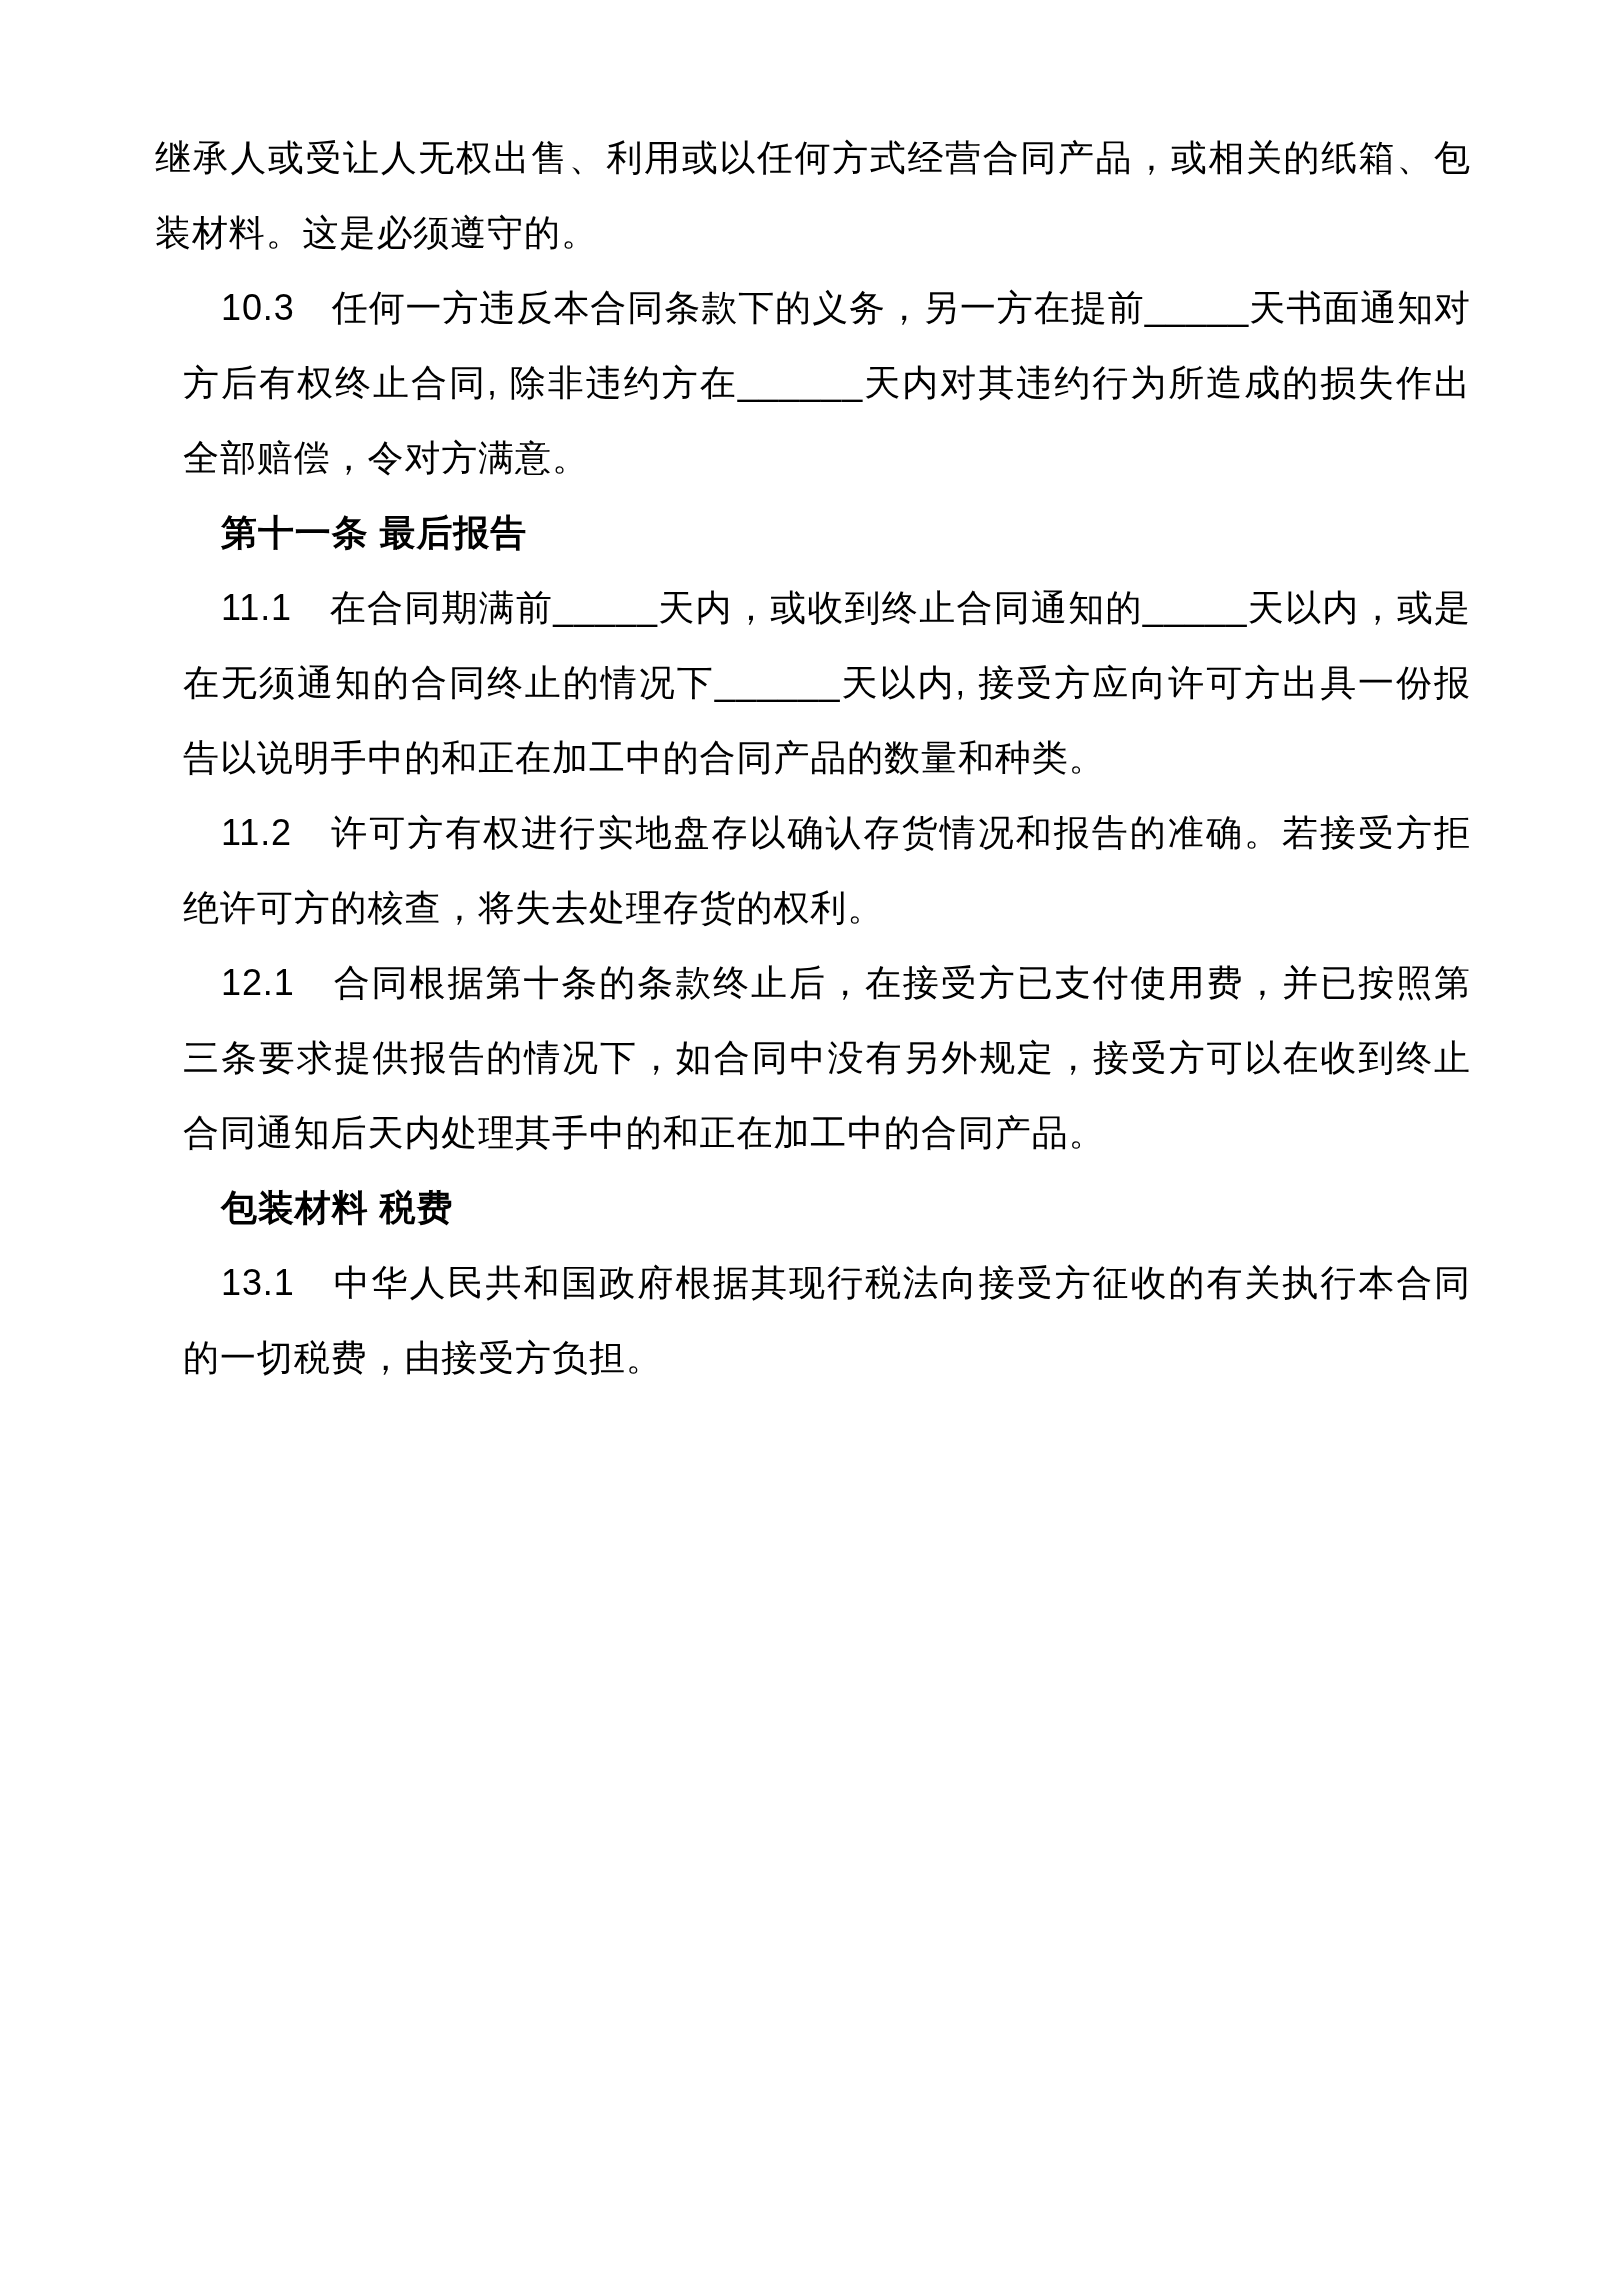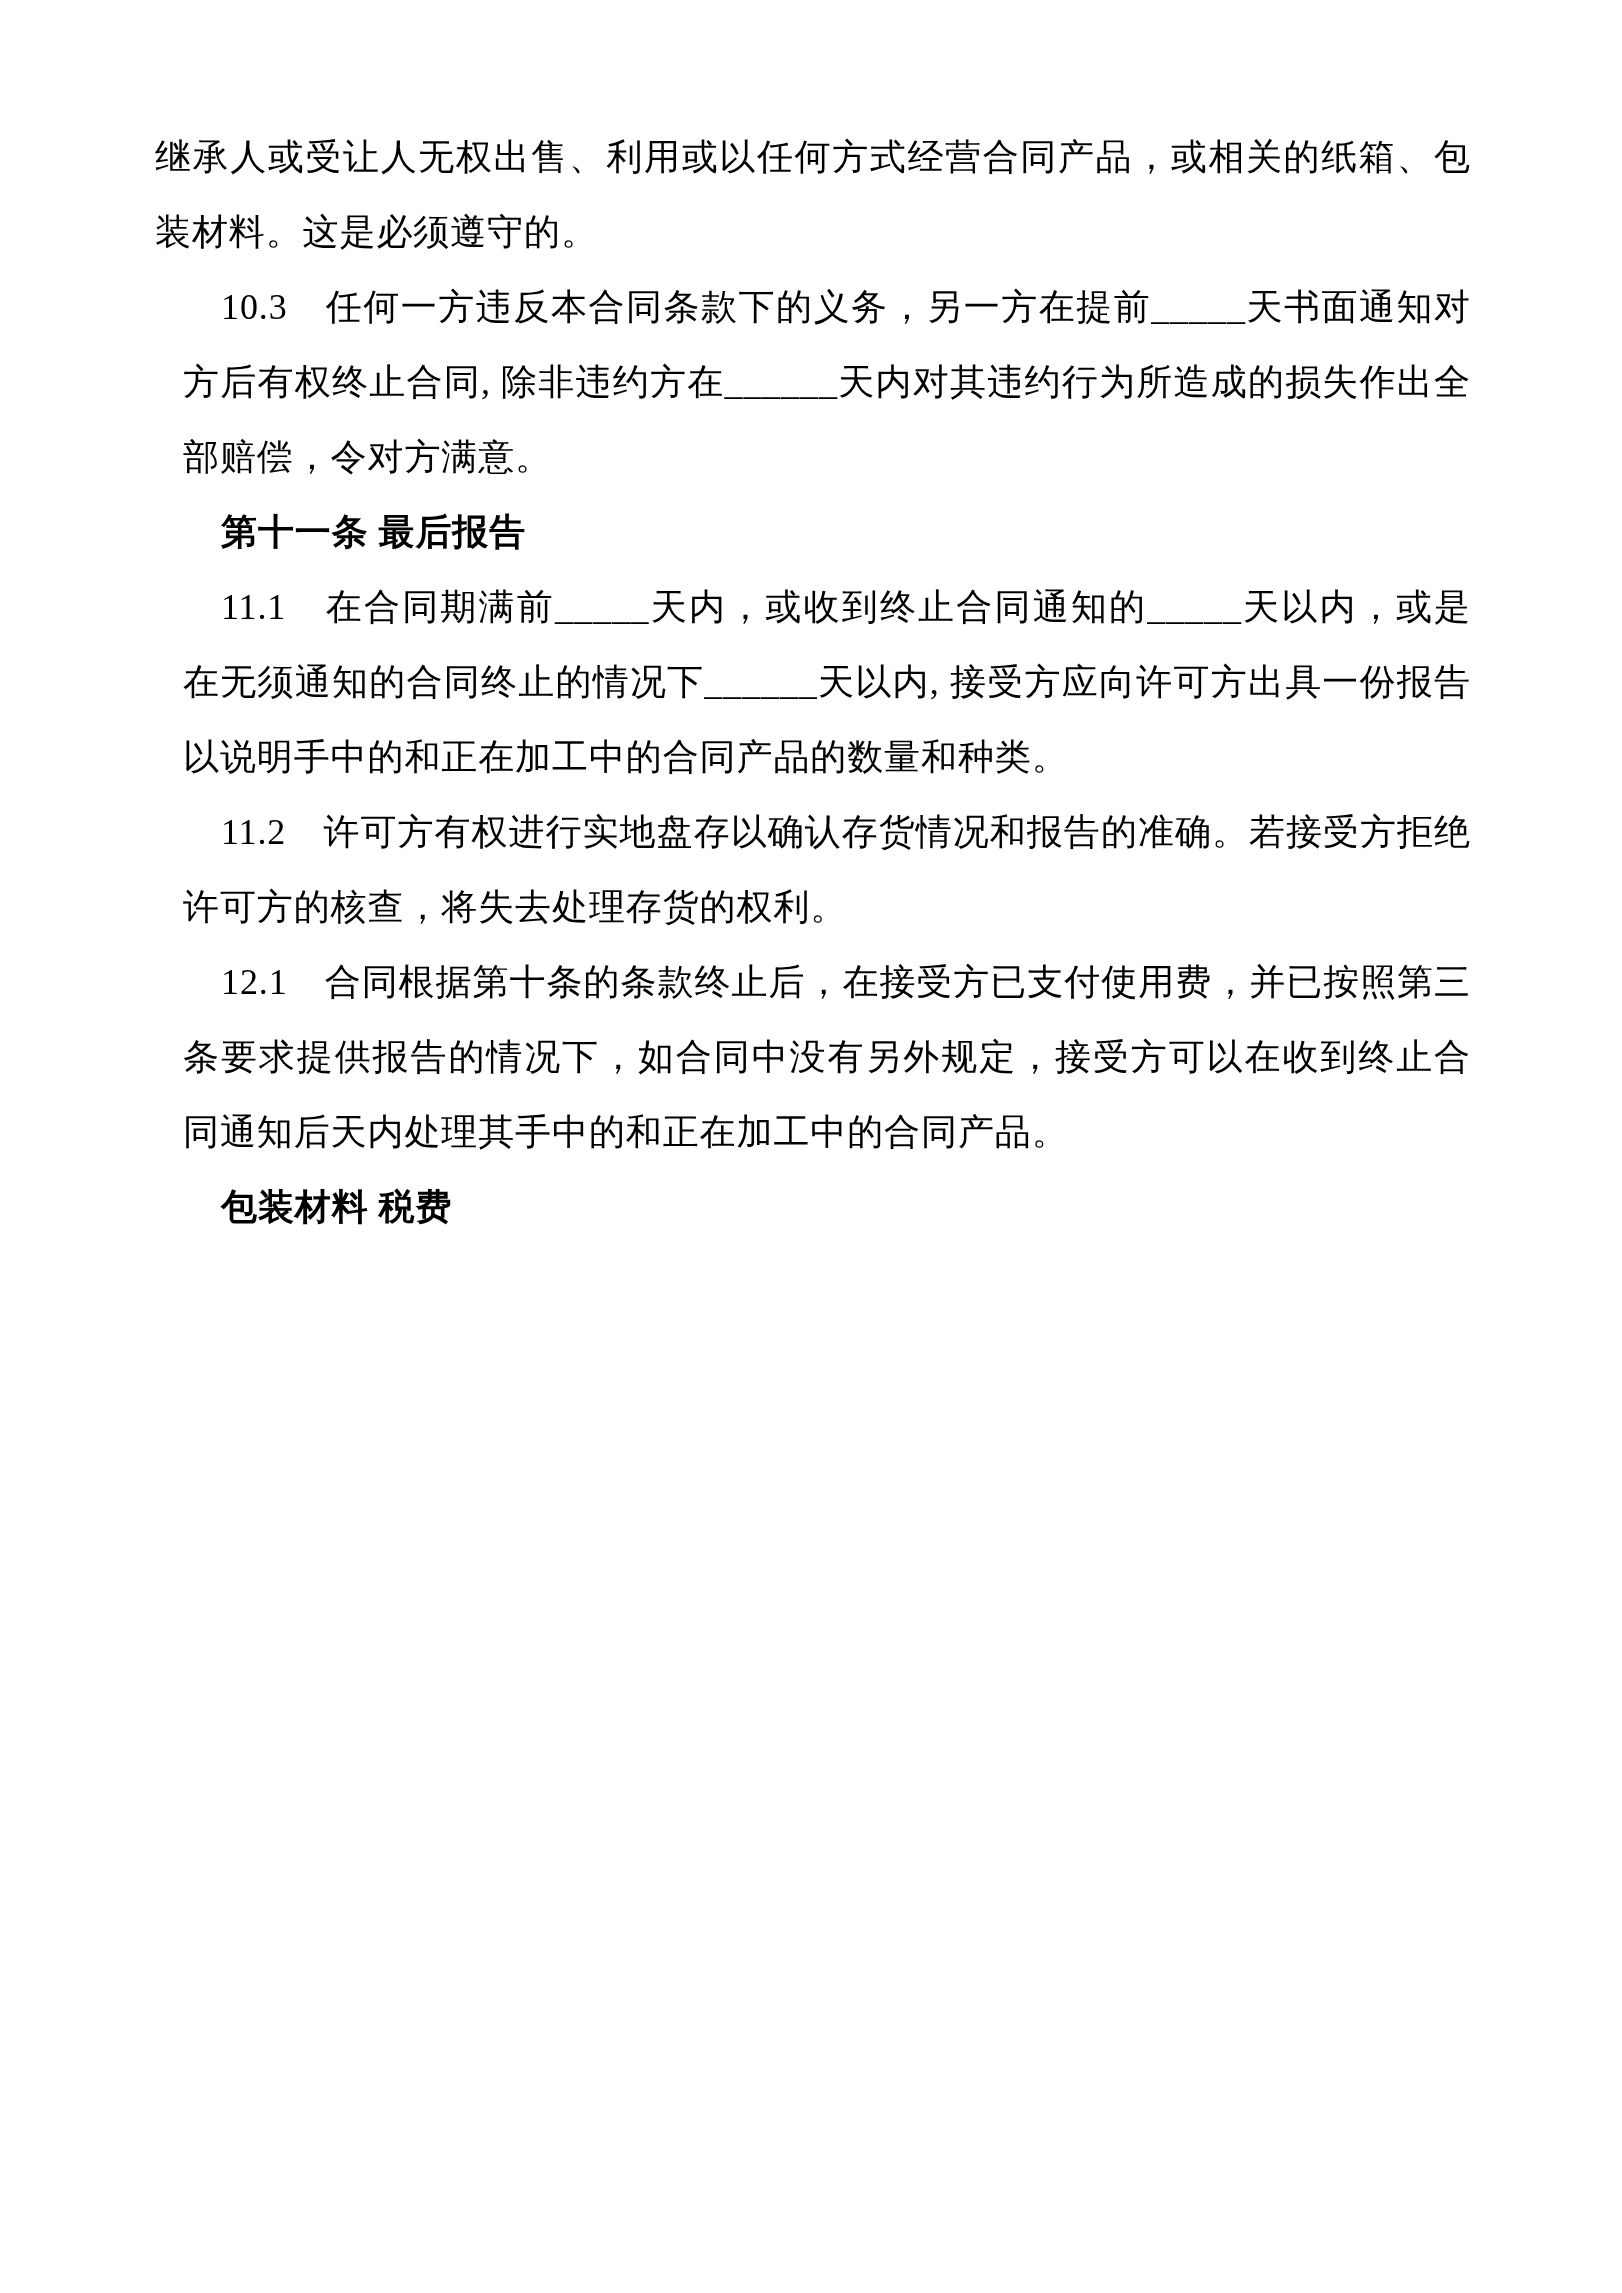--- a/index.html
+++ b/index.html
@@ -16,21 +16,20 @@
     color: #000000;
     padding: 120px 152px 109px 155px;
     font-family: "Liberation Sans", "DejaVu Sans", sans-serif;
     font-size: 36px;
     line-height: 75px;
   }
   .para {
     margin: 0;
     text-align: justify;
     letter-spacing: 0.9px;
-    font-family: Liberation Serif, serif;
   }
   .para.indent {
     text-indent: 38px;
     margin-left: 28px;
   }
   .para.heading {
     font-weight: bold;
     text-align: left;
   }
 </style>
@@ -38,14 +37,15 @@
 <body>
 
 <div class="page">
   <p class="para">继承人或受让人无权出售、利用或以任何方式经营合同产品，或相关的纸箱、包装材料。这是必须遵守的。</p>
   <p class="para indent">10.3　任何一方违反本合同条款下的义务，另一方在提前_____天书面通知对方后有权终止合同, 除非违约方在______天内对其违约行为所造成的损失作出全部赔偿，令对方满意。</p>
   <p class="para indent heading">第十一条 最后报告</p>
   <p class="para indent">11.1　在合同期满前_____天内，或收到终止合同通知的_____天以内，或是在无须通知的合同终止的情况下______天以内, 接受方应向许可方出具一份报告以说明手中的和正在加工中的合同产品的数量和种类。</p>
   <p class="para indent">11.2　许可方有权进行实地盘存以确认存货情况和报告的准确。若接受方拒绝许可方的核查，将失去处理存货的权利。</p>
   <p class="para indent">12.1　合同根据第十条的条款终止后，在接受方已支付使用费，并已按照第三条要求提供报告的情况下，如合同中没有另外规定，接受方可以在收到终止合同通知后天内处理其手中的和正在加工中的合同产品。</p>
   <p class="para indent heading">包装材料 税费</p>
+  <p class="para indent">13.1　中华人民共和国政府根据其现行税法向接受方征收的有关执行本合同的一切税费，由接受方负担。</p>
 </div>
 
 
 </body></html>

